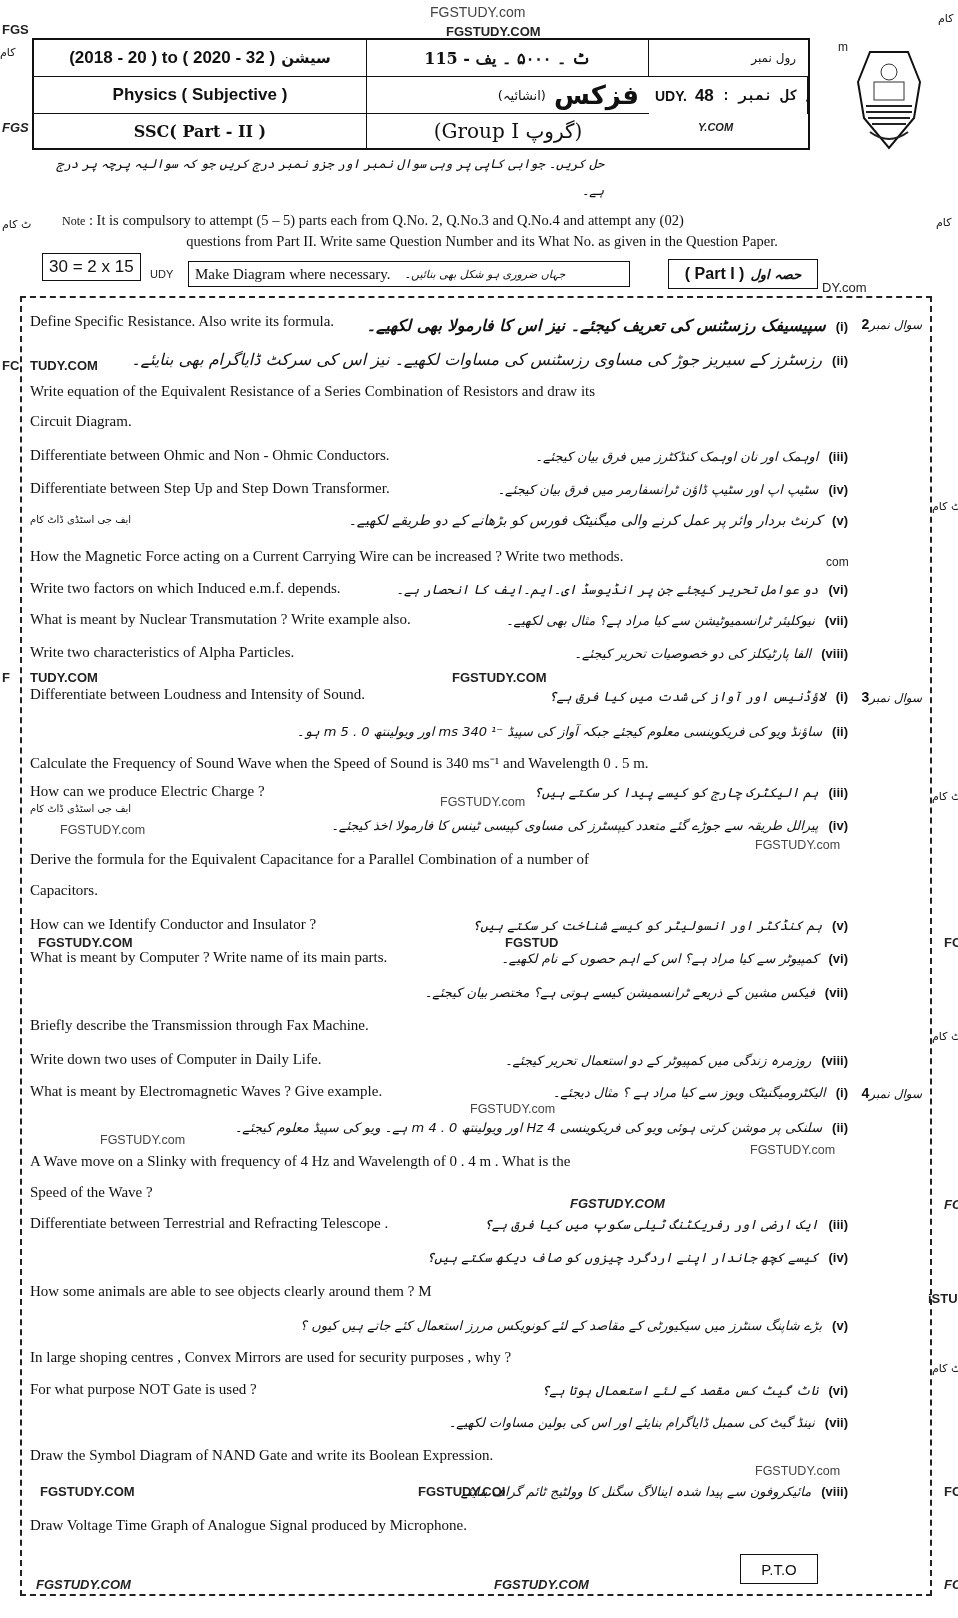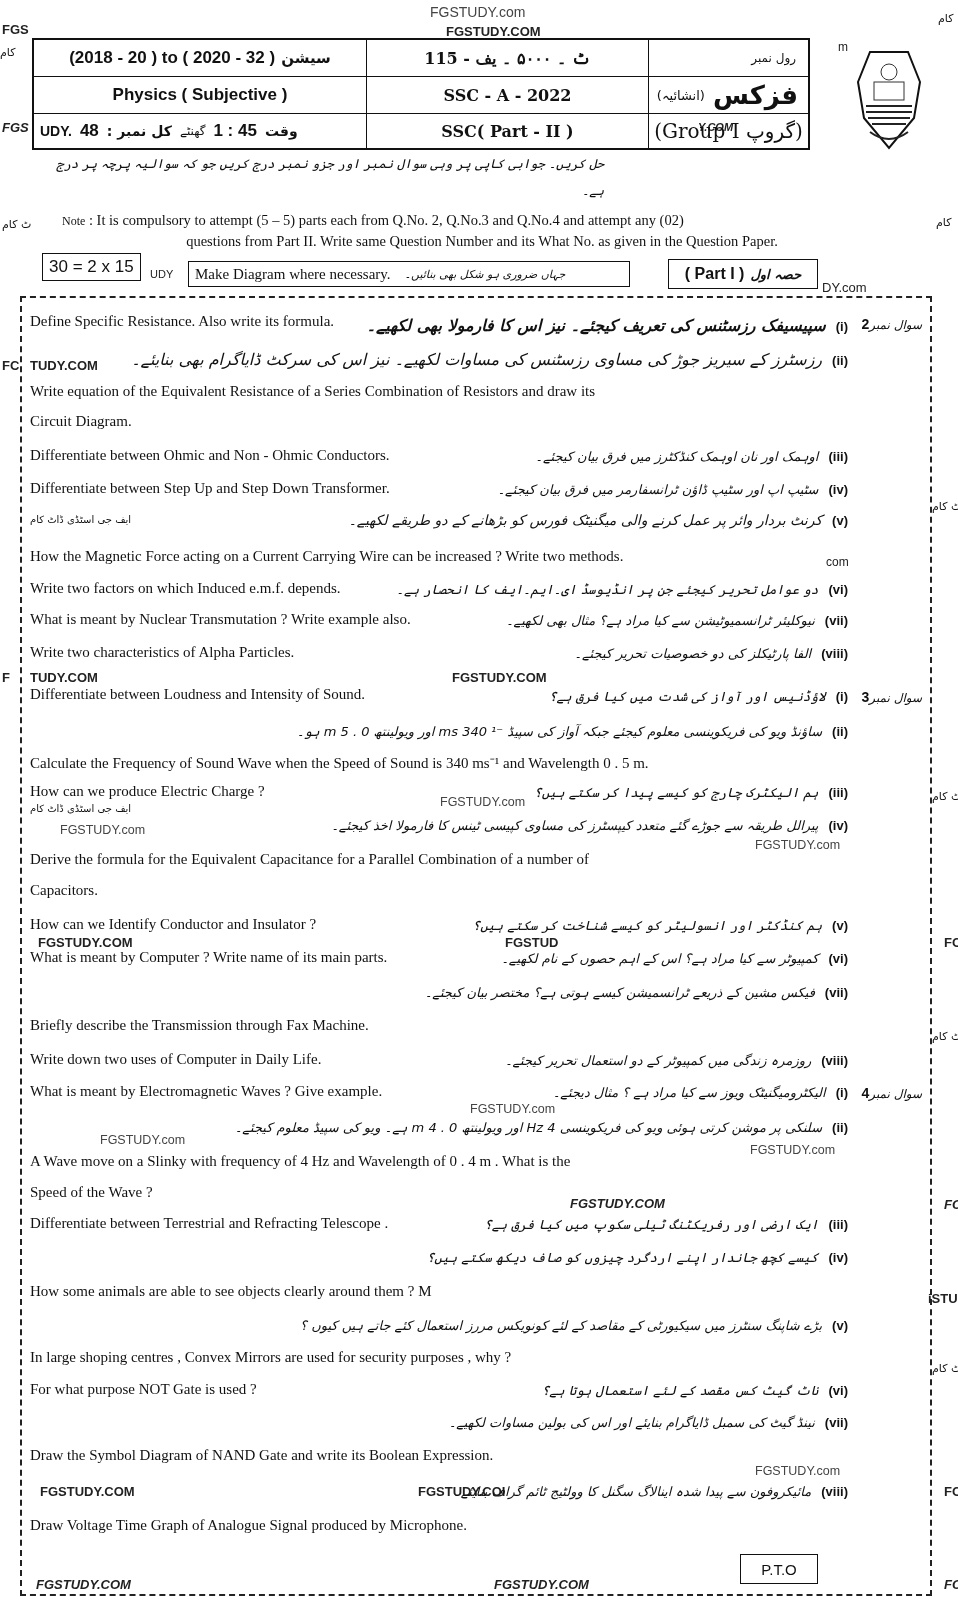--- a/index.html
+++ b/index.html
@@ -95,32 +95,29 @@
   <div class="hdr-cell serif">
     <span>115 - ٹ ۔ ۵۰۰۰ ۔ یف</span>
   </div>
   <div class="hdr-cell c3" style="justify-content:flex-end;padding-right:12px;">
     <span class="urdu urdu-small">رول نمبر</span>
   </div>
 
   <div class="hdr-cell">
     <span>Physics ( Subjective )</span>
   </div>
-  <div class="hdr-cell serif">
-    <span>SSC - A - 2022</span>
-  </div>
   <div class="hdr-cell c3" style="justify-content:flex-end;padding-right:10px;gap:8px;">
     <span class="urdu" style="font-size:13px;font-weight:normal;">(انشائیہ)</span>
     <span class="urdu urdu-big">فزکس</span>
   </div>
 
   <div class="hdr-cell r3" style="justify-content:flex-start;padding-left:6px;gap:8px;">
     <span style="font-size:14px;">UDY.</span>
     <span>48</span>
-    <span class="urdu" style="font-size:14px;">کل نمبر :</span>
+    <span class="urdu" style="font-size:14px;font-family:Liberation Mono, monospace;">کل نمبر :</span>
     <span class="urdu" style="font-size:12px;font-weight:normal;">گھنٹے</span>
     <span>1 : 45</span>
     <span class="urdu" style="font-size:14px;">وقت</span>
   </div>
   <div class="hdr-cell serif r3">
     <span>SSC( Part - II )</span>
   </div>
   <div class="hdr-cell c3 r3" style="font-family:'DejaVu Serif',serif;font-weight:normal;font-size:20px;">
     <span>(Group I گروپ)</span>
   </div>

